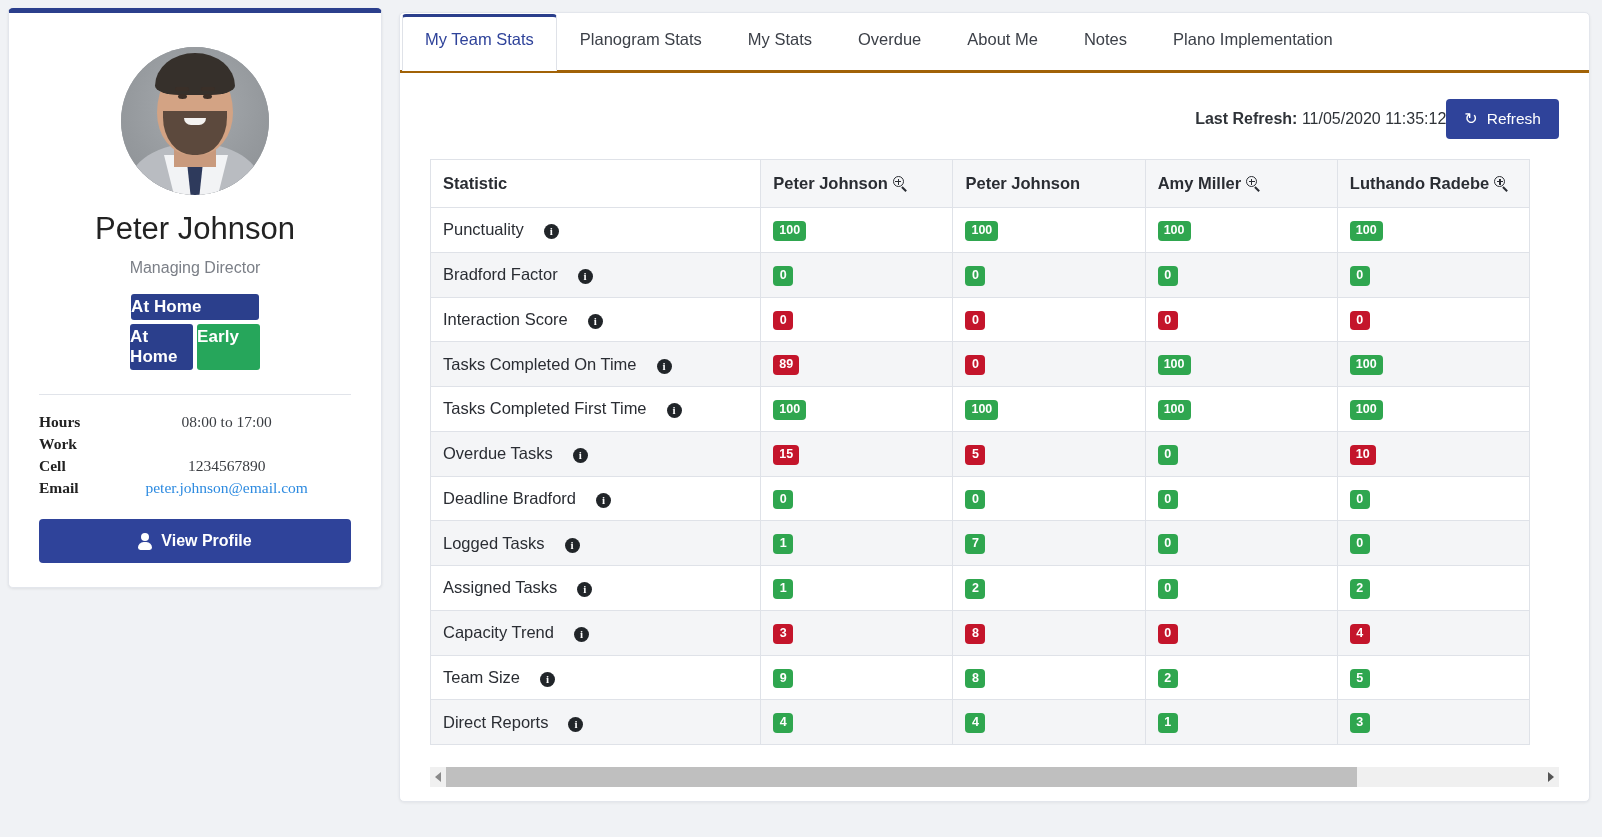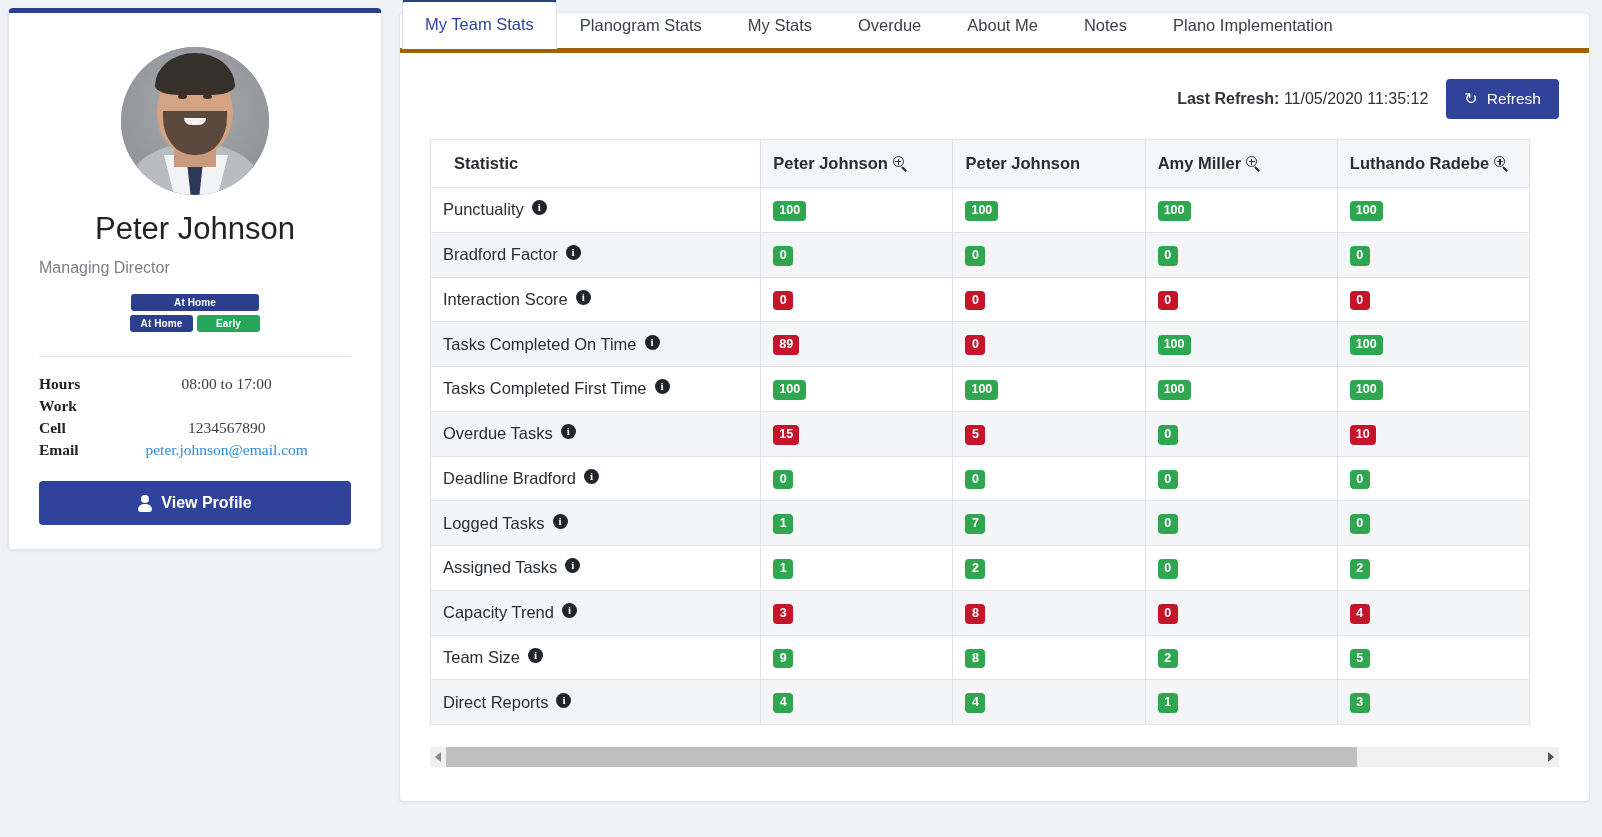--- a/index.html
+++ b/index.html
@@ -76,34 +76,34 @@
   .av-mouth { position: absolute; left: 50%; bottom: 70px; transform: translateX(-50%); width: 22px; height: 7px; border-radius: 0 0 12px 12px; background: #f4f2f0; }
 
   .profile-name {
     text-align: center;
     font-size: 31px;
     color: #222;
     margin-top: 16px;
     font-weight: 400;
   }
   .profile-role {
+    text-align: center;
     font-size: 16px;
     color: #7b7f87;
     margin-top: 12px;
   }
   .badge-row { display: flex; justify-content: center; gap: 4px; margin-top: 17px; }
   .badge-row.second { margin-top: 4px; }
   .pill {
     display: inline-block;
     padding: 3px 0;
-    font-size: 10px;
+    font-size: 17px;
     font-weight: bold;
     color: #fff;
     border-radius: 3px;
-    text-align: center;
     letter-spacing: 0.1px;
   }
   .pill.wide { width: 128px; }
   .pill.half { width: 63px; }
   .pill.blue { background: #2b3f8c; }
   .pill.green { background: #26a65b; }
 
   .divider { height: 1px; background: #e1e4ea; margin: 24px 0 16px 0; }
 
   .info-table { width: 100%; border-collapse: collapse; }
@@ -135,23 +135,22 @@
     position: absolute;
     left: 399px; top: 12px;
     width: 1191px; height: 790px;
     background: #ffffff;
     border: 1px solid #e3e6ec;
     border-radius: 5px;
     box-shadow: 0 1px 3px rgba(0,0,0,0.06);
   }
   .tabs {
     display: flex;
-    align-items: flex-end;
-    height: 40px;
-    border-bottom: 5px solid #a16207;
+    height: 60px;
+    border-bottom: 3px solid #a16207;
     padding-left: 2px;
     background: transparent;
   }
   .tab {
     font-size: 16.5px;
     color: #3c4048;
     padding: 15px 22px 14px 22px;
     cursor: pointer;
     white-space: nowrap;
     border: 1px solid transparent;
@@ -166,21 +165,20 @@
     border-bottom: 1px solid #ffffff;
     border-top: 3px solid #2b3f8c;
     border-radius: 4px 4px 0 0;
     padding-top: 13px;
   }
 
   .refresh-bar {
     display: flex;
     align-items: center;
     justify-content: flex-end;
-    gap: 18px;
     padding: 26px 30px 0 0;
   }
   .last-refresh { font-size: 16px; color: #2f3338; }
   .last-refresh b { font-weight: bold; }
   .refresh-btn {
     background: #2f439a;
     color: #fff;
     border: none;
     border-radius: 4px;
     padding: 11px 18px;
@@ -207,32 +205,32 @@
     vertical-align: middle;
   }
   table.stats th {
     font-size: 16.5px;
     font-weight: bold;
     color: #2a2d33;
     padding: 14px 12px;
     background: #f5f6f8;
     height: 46px;
   }
-  table.stats th.stat-col { background: #ffffff; width: 330px; padding-left: 23px; }
+  table.stats th.stat-col { background: #ffffff; width: 330px; padding-left: 12px; }
   table.stats th.person-col { width: 192px; }
   table.stats td {
     padding: 11px 12px;
     font-size: 16.5px;
     color: #2a2d33;
     height: 41px;
   }
   table.stats tbody tr:nth-child(even) td { background: #f4f5f7; }
   table.stats tbody tr:nth-child(odd) td { background: #ffffff; }
 
-  .stat-label { display: inline-flex; align-items: flex-start; gap: 8px; }
+  .stat-label { display: inline-flex; align-items: flex-end; gap: 20px; }
   .info-icon {
     display: inline-flex; align-items: center; justify-content: center;
     width: 15px; height: 15px; border-radius: 50%;
     background: #212529; color: #fff;
     font-size: 11px; font-weight: bold; font-family: "Liberation Serif", serif;
     line-height: 1;
   }
   .search-icon {
     display: inline-block; position: relative;
     width: 15px; height: 15px; margin-left: 5px; vertical-align: -2px;

